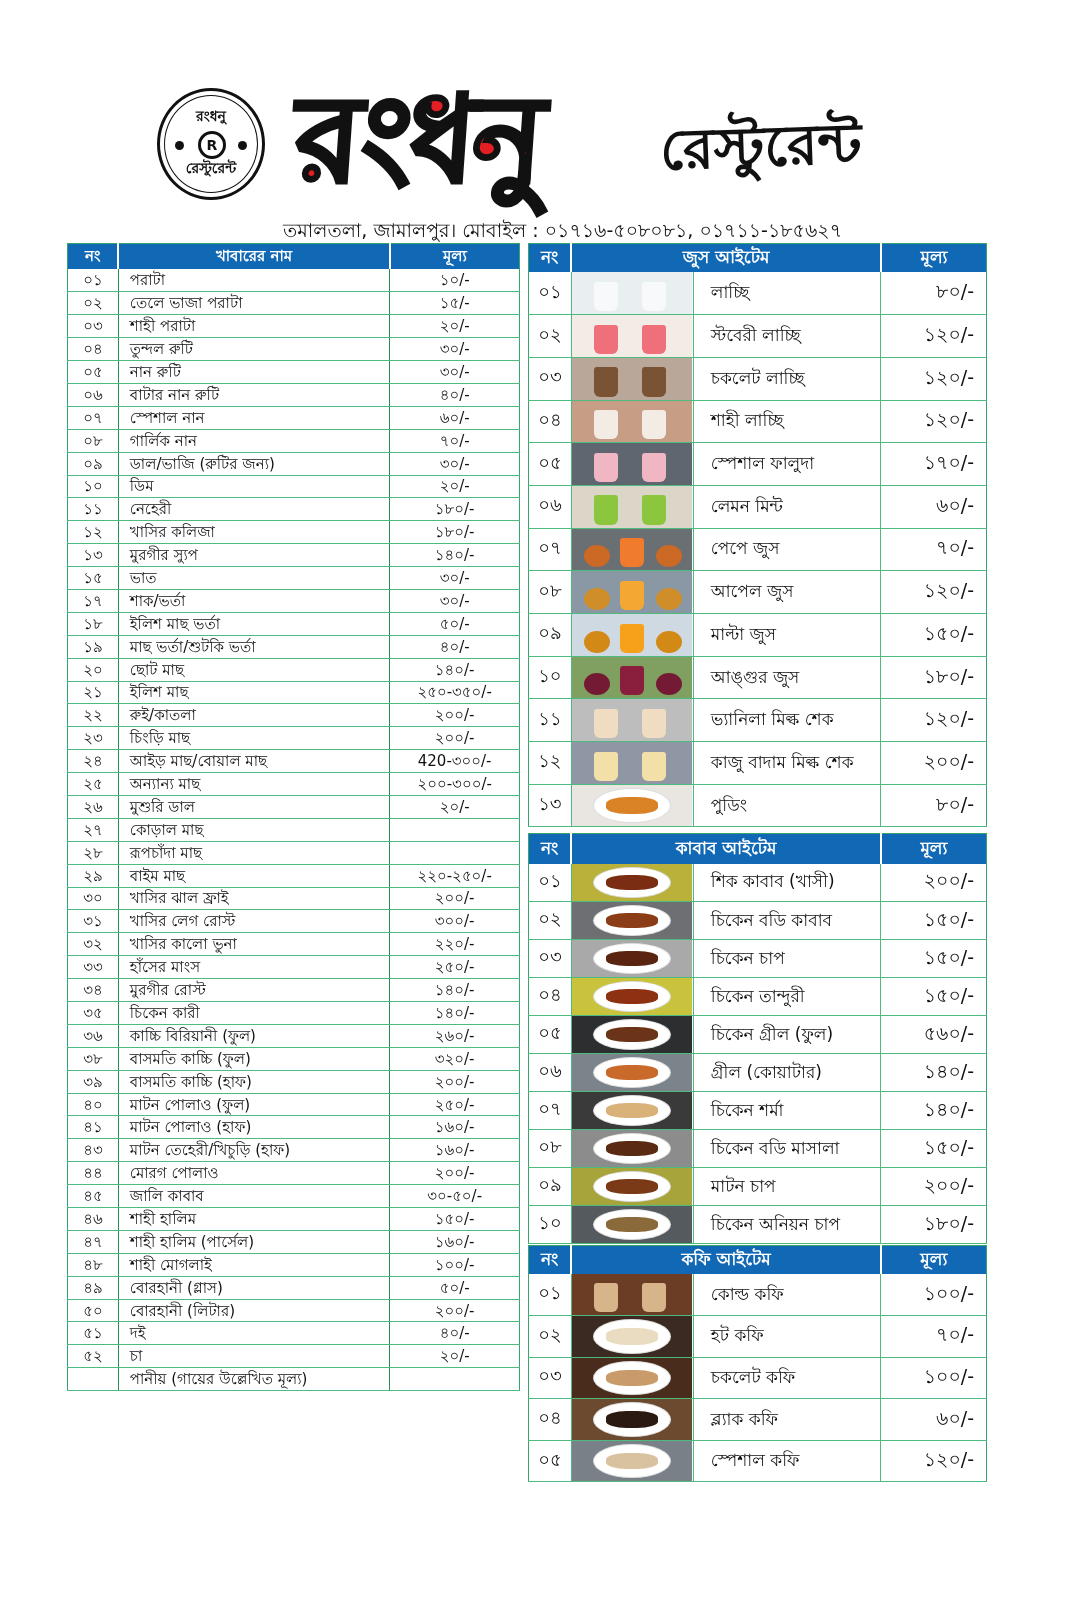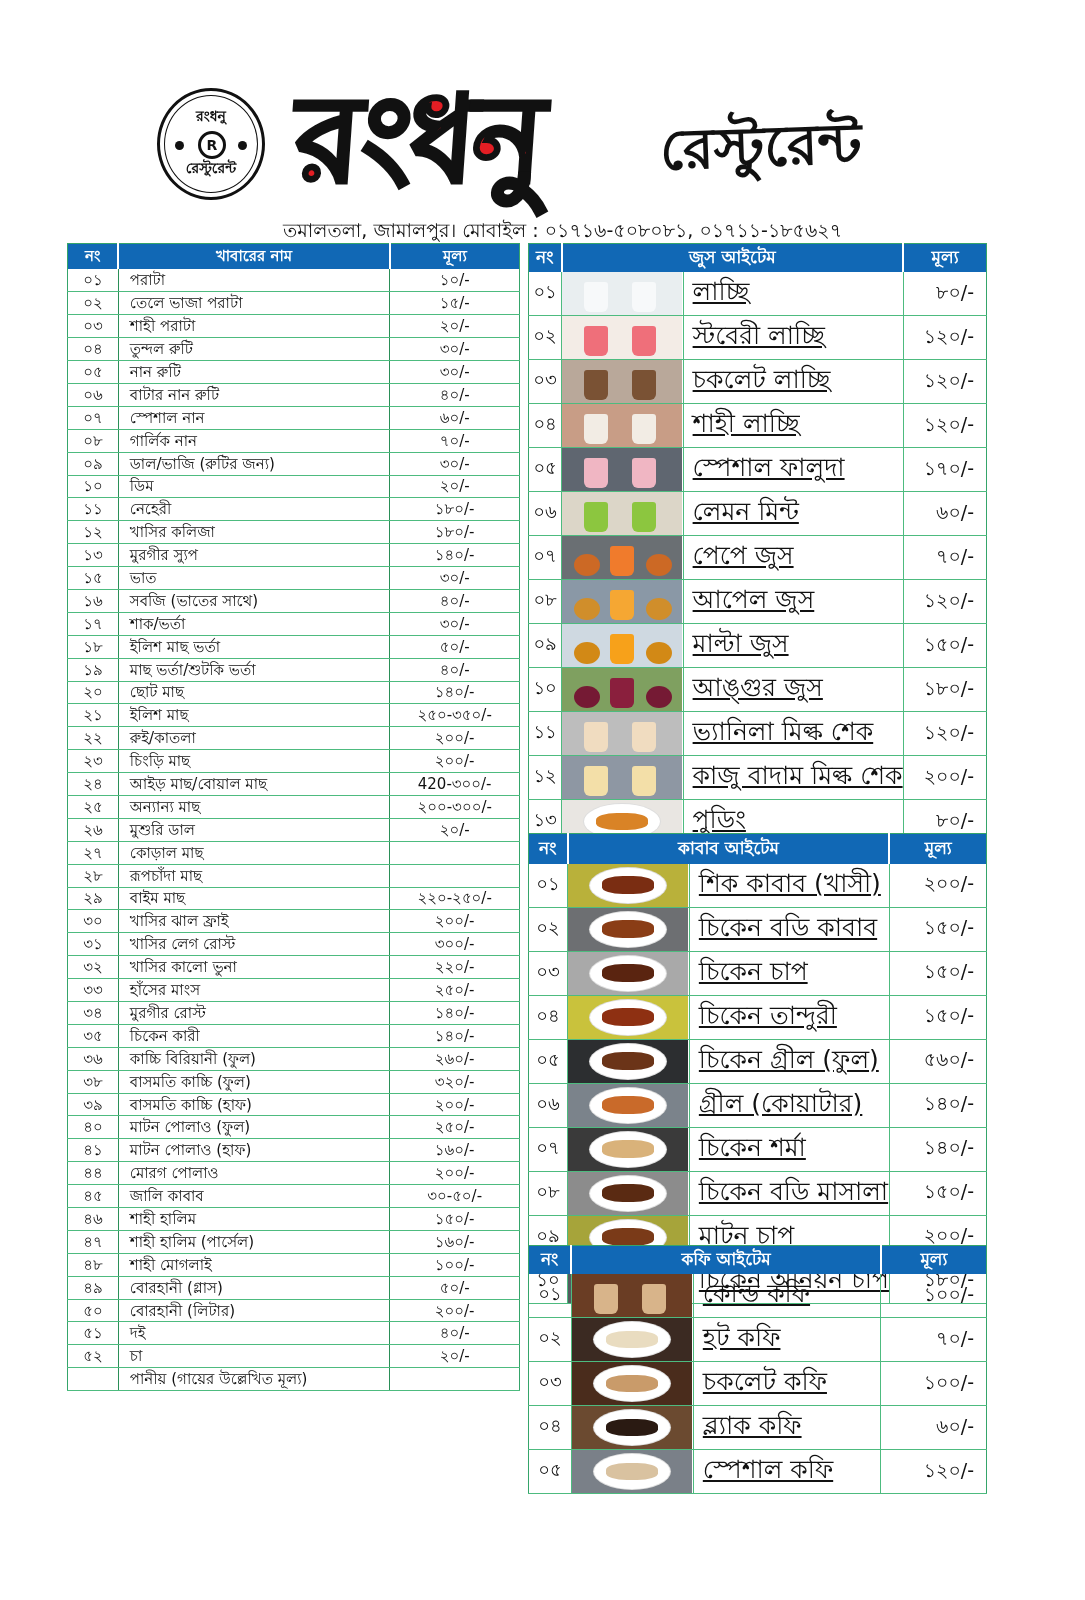--- a/index.html
+++ b/index.html
@@ -73,21 +73,21 @@
     background: #1168b5; color: #fff; font-weight: bold; font-size: 17px;
     border-right: 2px solid #fff; text-align: center;
   }
   .rt th:last-child { border-right: none; }
   .rt td {
     color: #111; border-bottom: 1.5px solid #4dbb7f; border-right: 1.5px solid #4dbb7f;
     white-space: nowrap; padding: 0;
   }
   .rt td.no { width: 43px; text-align: center; font-size: 18px; }
   .rt td.img { width: 122px; }
-  .rt td.name { width: 188px; padding-left: 9px; font-size: 25px; text-decoration: underline; }
+  .rt td.name { width: 188px; padding-left: 17px; font-size: 17px; }
   .rt td.price { width: 106px; text-align: right; padding-right: 12px; font-size: 19px; border-right: none; }
   .rt .thumb { width: 120px; height: 100%; display: block; position: relative; overflow: hidden; }
 
   #juice-table { top: 243px; }
   #juice-table th { height: 28px; }
   #juice-table td { height: 42.7px; }
   #kabab-table { top: 833px; }
   #kabab-table th { height: 30px; }
   #kabab-table td { height: 38px; }
   #coffee-table { top: 1245px; }
@@ -201,25 +201,20 @@
         <td class="no">১৩</td>
         <td class="name">মুরগীর স্যুপ</td>
         <td class="price">১৪০/-</td>
       </tr>
       <tr>
         <td class="no">১৫</td>
         <td class="name">ভাত</td>
         <td class="price">৩০/-</td>
       </tr>
       <tr>
-        <td class="no">১৬</td>
-        <td class="name">সবজি (ভাতের সাথে)</td>
-        <td class="price">৪০/-</td>
-      </tr>
-      <tr>
         <td class="no">১৭</td>
         <td class="name">শাক/ভর্তা</td>
         <td class="price">৩০/-</td>
       </tr>
       <tr>
         <td class="no">১৮</td>
         <td class="name">ইলিশ মাছ ভর্তা</td>
         <td class="price">৫০/-</td>
       </tr>
       <tr>
@@ -323,20 +318,25 @@
         <td class="price">২০০/-</td>
       </tr>
       <tr>
         <td class="no">৪০</td>
         <td class="name">মাটন পোলাও (ফুল)</td>
         <td class="price">২৫০/-</td>
       </tr>
       <tr>
         <td class="no">৪১</td>
         <td class="name">মাটন পোলাও (হাফ)</td>
+        <td class="price">১৬০/-</td>
+      </tr>
+      <tr>
+        <td class="no">৪৩</td>
+        <td class="name">মাটন তেহেরী/খিচুড়ি (হাফ)</td>
         <td class="price">১৬০/-</td>
       </tr>
       <tr>
         <td class="no">৪৪</td>
         <td class="name">মোরগ পোলাও</td>
         <td class="price">২০০/-</td>
       </tr>
       <tr>
         <td class="no">৪৫</td>
         <td class="name">জালি কাবাব</td>

